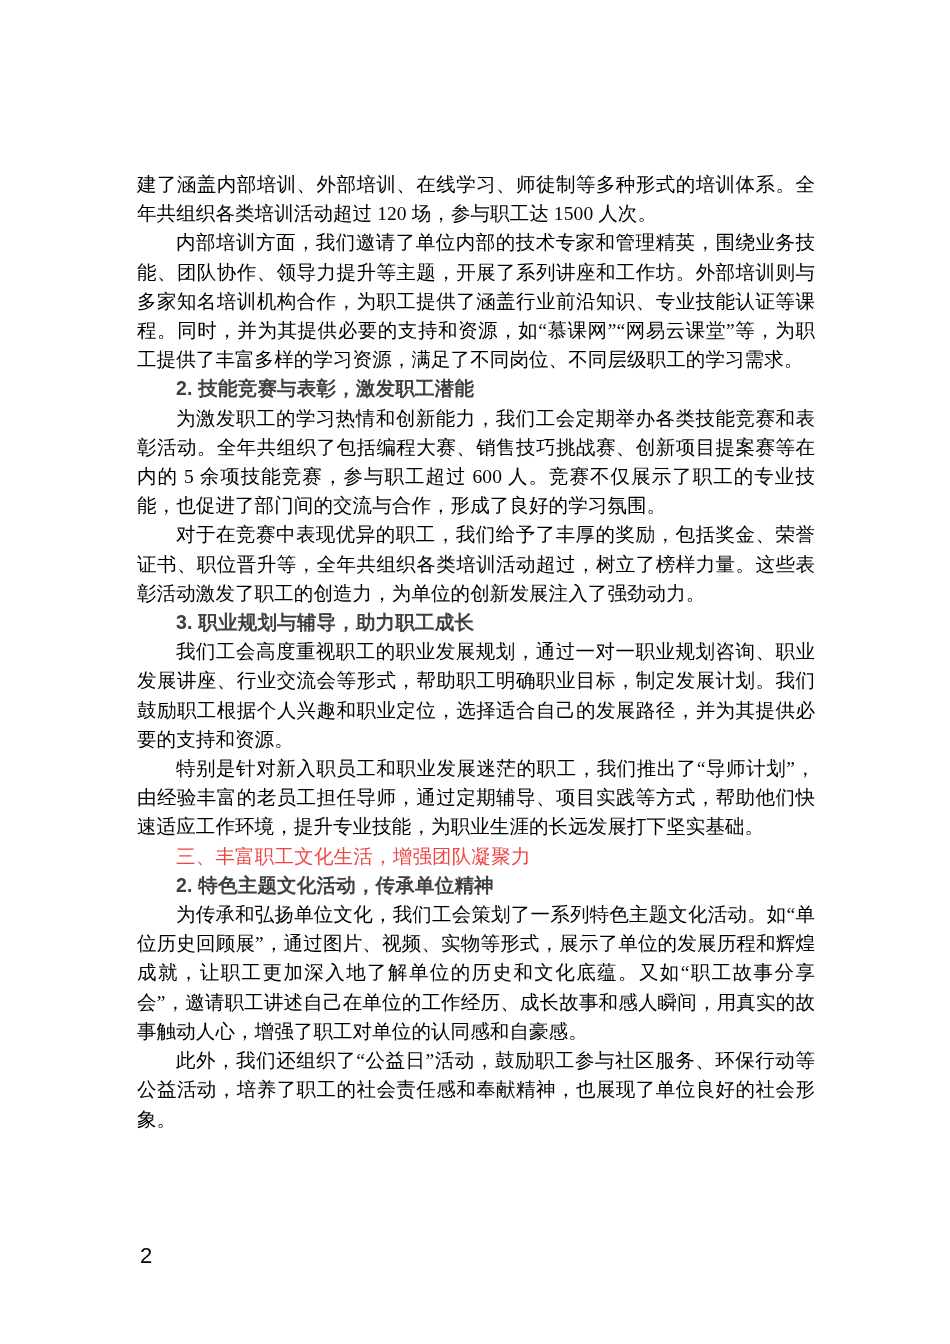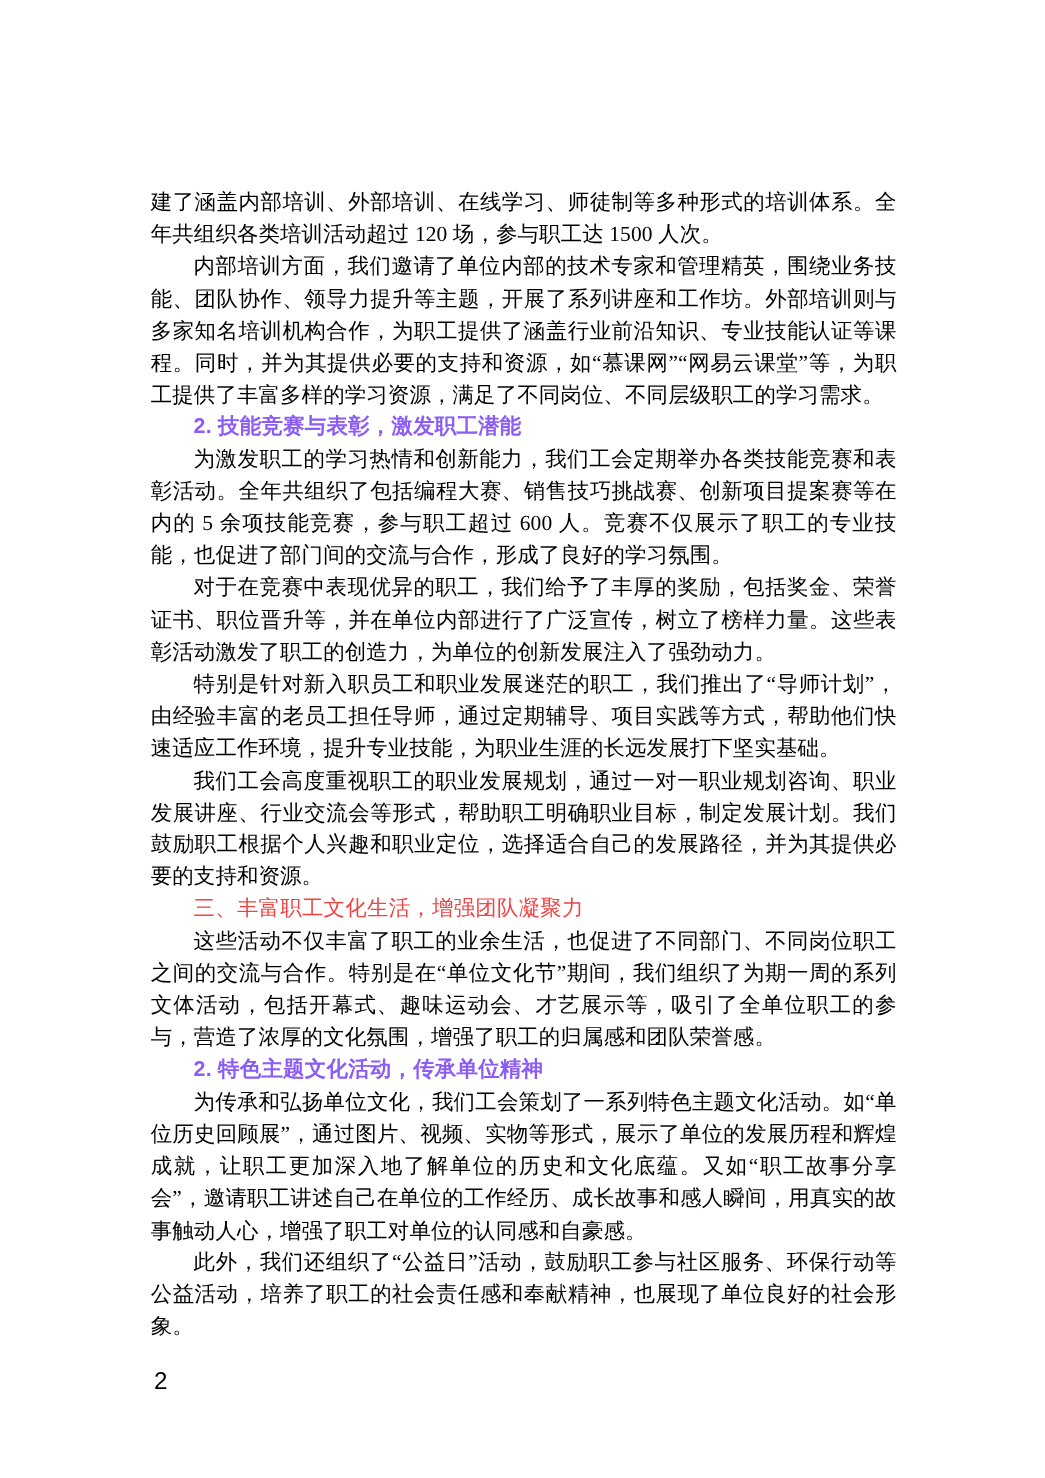--- a/index.html
+++ b/index.html
@@ -54,21 +54,21 @@
     text-indent: 2em;
     letter-spacing: 0.2px;
   }
 
   
   .heading-3 {
     font-family: "Liberation Sans", "DejaVu Sans", sans-serif;
     font-size: 19.5px;
     line-height: 29.2px;
     font-weight: 700;
-    color: #8b5cf6;
+    color: #404040;
     margin: 0;
     text-indent: 2em;
     letter-spacing: 0.2px;
   }
 
   .page-number {
     position: absolute;
     left: 140px;
     top: 1243px;
     font-family: "Liberation Sans", "DejaVu Sans", sans-serif;
@@ -80,25 +80,25 @@
 </head>
 <body>
 
 <div class="page">
 
   <div class="content">
       <p class="para">建了涵盖内部培训、外部培训、在线学习、师徒制等多种形式的培训体系。全年共组织各类培训活动超过 120 场，参与职工达 1500 人次。</p>
       <p class="para indent">内部培训方面，我们邀请了单位内部的技术专家和管理精英，围绕业务技能、团队协作、领导力提升等主题，开展了系列讲座和工作坊。外部培训则与多家知名培训机构合作，为职工提供了涵盖行业前沿知识、专业技能认证等课程。同时，并为其提供必要的支持和资源，如“慕课网”“网易云课堂”等，为职工提供了丰富多样的学习资源，满足了不同岗位、不同层级职工的学习需求。</p>
       <p class="heading-3">2. 技能竞赛与表彰，激发职工潜能</p>
       <p class="para indent">为激发职工的学习热情和创新能力，我们工会定期举办各类技能竞赛和表彰活动。全年共组织了包括编程大赛、销售技巧挑战赛、创新项目提案赛等在内的 5 余项技能竞赛，参与职工超过 600 人。竞赛不仅展示了职工的专业技能，也促进了部门间的交流与合作，形成了良好的学习氛围。</p>
-      <p class="para indent">对于在竞赛中表现优异的职工，我们给予了丰厚的奖励，包括奖金、荣誉证书、职位晋升等，并在单位内部进行了广泛宣传，树立了榜样力量。这些表彰活动激发了职工的创造力，为单位的创新发展注入了强劲动力。</p>
+      <p class="para indent">对于在竞赛中表现优异的职工，我们给予了丰厚的奖励，包括奖金、荣誉证书、职位晋升等，全年共组织各类培训活动超过，树立了榜样力量。这些表彰活动激发了职工的创造力，为单位的创新发展注入了强劲动力。</p>
+      <p class="heading-3">3. 职业规划与辅导，助力职工成长</p>
+      <p class="para indent">我们工会高度重视职工的职业发展规划，通过一对一职业规划咨询、职业发展讲座、行业交流会等形式，帮助职工明确职业目标，制定发展计划。我们鼓励职工根据个人兴趣和职业定位，选择适合自己的发展路径，并为其提供必要的支持和资源。</p>
       <p class="para indent">特别是针对新入职员工和职业发展迷茫的职工，我们推出了“导师计划”，由经验丰富的老员工担任导师，通过定期辅导、项目实践等方式，帮助他们快速适应工作环境，提升专业技能，为职业生涯的长远发展打下坚实基础。</p>
-      <p class="para indent">我们工会高度重视职工的职业发展规划，通过一对一职业规划咨询、职业发展讲座、行业交流会等形式，帮助职工明确职业目标，制定发展计划。我们鼓励职工根据个人兴趣和职业定位，选择适合自己的发展路径，并为其提供必要的支持和资源。</p>
       <p class="heading-2">三、丰富职工文化生活，增强团队凝聚力</p>
-      <p class="para indent">这些活动不仅丰富了职工的业余生活，也促进了不同部门、不同岗位职工之间的交流与合作。特别是在“单位文化节”期间，我们组织了为期一周的系列文体活动，包括开幕式、趣味运动会、才艺展示等，吸引了全单位职工的参与，营造了浓厚的文化氛围，增强了职工的归属感和团队荣誉感。</p>
       <p class="heading-3">2. 特色主题文化活动，传承单位精神</p>
       <p class="para indent">为传承和弘扬单位文化，我们工会策划了一系列特色主题文化活动。如“单位历史回顾展”，通过图片、视频、实物等形式，展示了单位的发展历程和辉煌成就，让职工更加深入地了解单位的历史和文化底蕴。又如“职工故事分享会”，邀请职工讲述自己在单位的工作经历、成长故事和感人瞬间，用真实的故事触动人心，增强了职工对单位的认同感和自豪感。</p>
       <p class="para indent">此外，我们还组织了“公益日”活动，鼓励职工参与社区服务、环保行动等公益活动，培养了职工的社会责任感和奉献精神，也展现了单位良好的社会形象。</p>
     </div>
 
   <div class="page-number">2</div>
 
 </div>
 
 </body></html>

